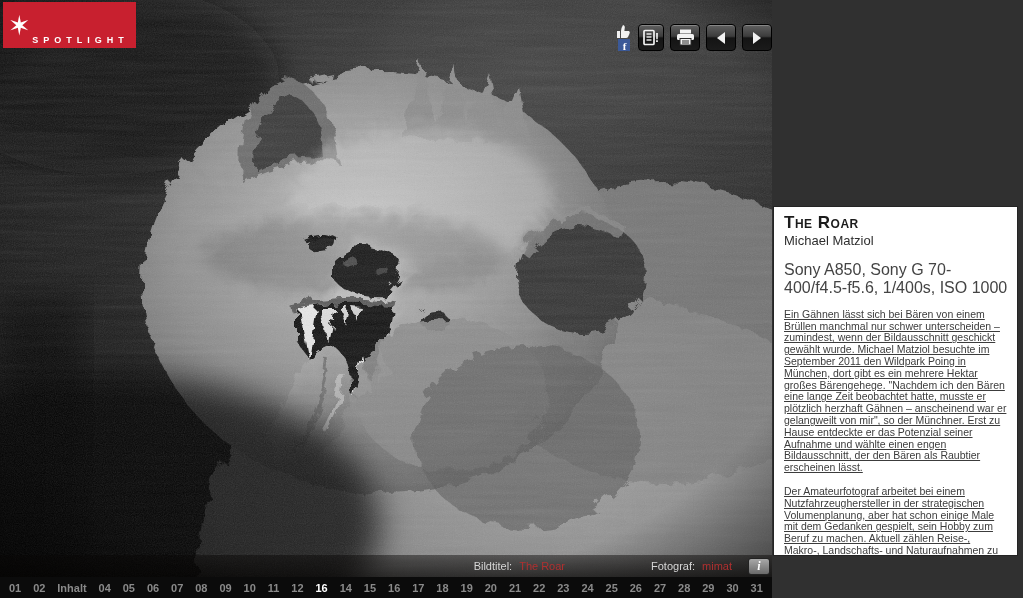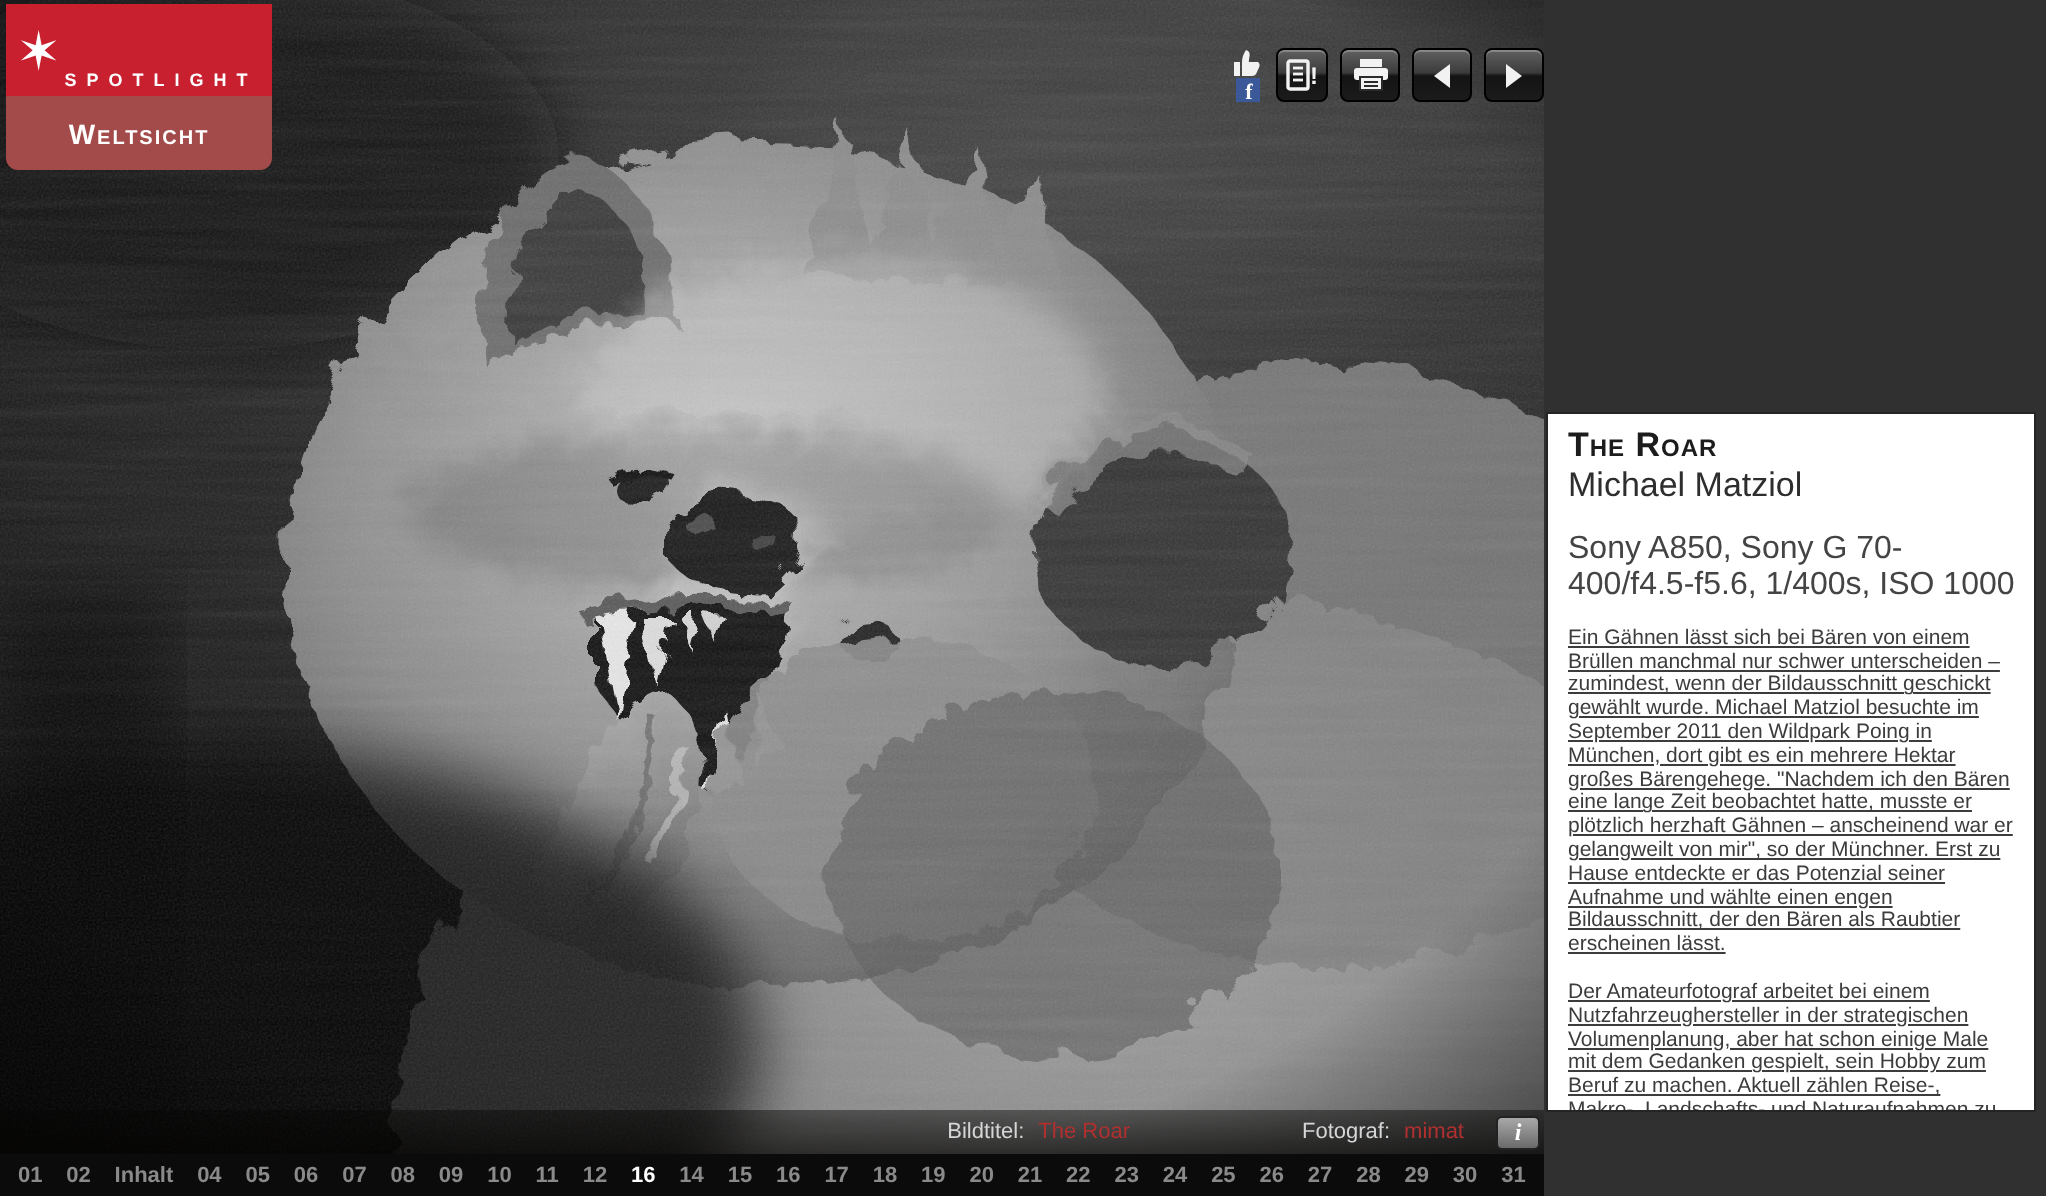--- a/index.html
+++ b/index.html
@@ -87,21 +87,21 @@
   
   .panel {
     position:absolute; left:774px; top:207px; width:243px; height:348px;
     background:var(--panel-bg,#ffffff); padding:7px 9px 6px 10px; overflow:hidden;
     box-shadow:0 0 0 1px rgba(0,0,0,.25);
   }
   .panel-title {
     font-variant:small-caps; font-weight:bold; font-size:17px; letter-spacing:.5px;
     color:#1c1c1c; line-height:1.05;
   }
-  .panel-photog { font-size:17px; color:#2e2e2e; margin-top:1px; }
+  .panel-photog { font-size:13px; color:#2e2e2e; margin-top:1px; }
   .panel-exif { font-size:16px; color:#444; margin-top:13px; }
   .para { font-size:10.5px; line-height:11.8px; color:#3c3c3c; margin-top:12px;text-decoration:underline; }
 </style>
 </head>
 <body>
 
 <div class="stage">
 
   <svg class="art" width="772" height="577" viewBox="0 0 772 577">
     <defs>
@@ -206,21 +206,20 @@
     <rect x="0" y="300" width="85" height="277" fill="#000" opacity="0.5" filter="url(#fBlur16)"></rect>
     <rect width="772" height="577" filter="url(#fGrain)" opacity="0.16"></rect>
     <rect width="772" height="577" fill="url(#gVig)"></rect>
   </svg>
 
   <div class="logo">
     <div class="logo-top">
       <span class="logo-star">✶</span>
       <span class="logo-sub">SPOTLIGHT</span>
     </div>
-    <div class="logo-section">Weltsicht</div>
   </div>
 
   <div class="toolbar">
     <div class="fb-chip">
       <svg width="15" height="15" viewBox="0 0 15 15">
         <path d="M1 7 h3 v7 h-3 Z M5 7 Q5 4 7 1 Q9.5 1.6 8.6 5 L8.4 7 L13 7 Q14.4 8 13.4 10 L12 13 Q11.5 14 10 14 L5 14 Z" fill="#f2f2f2"></path>
       </svg>
       <svg width="12" height="12" viewBox="0 0 12 12">
         <rect width="12" height="12" fill="#3b5998"></rect>
         <text x="6.5" y="10.5" text-anchor="middle" font-size="11" font-family="Liberation Serif, serif" font-weight="bold" fill="#fff">f</text>

